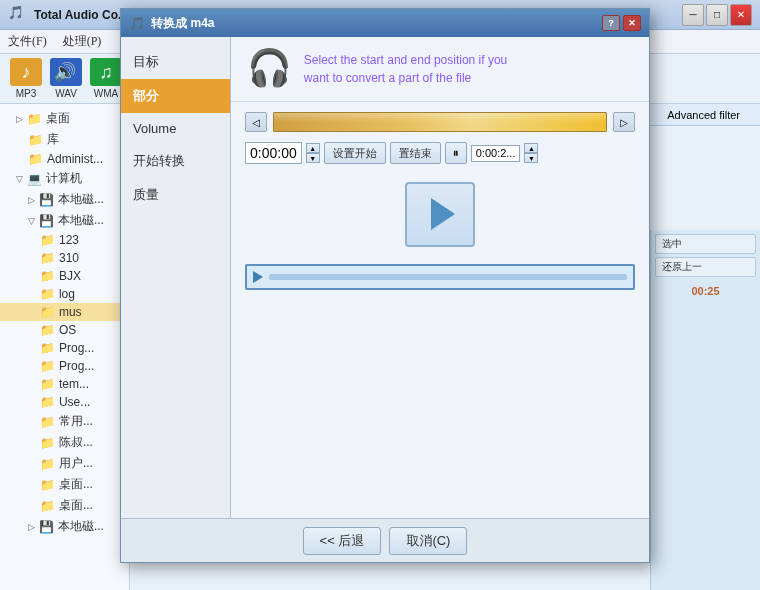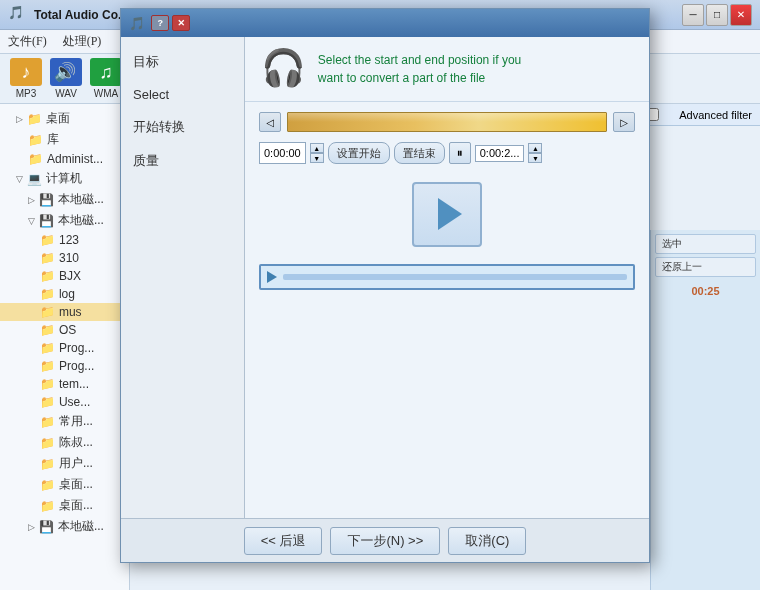--- a/index.html
+++ b/index.html
@@ -172,21 +172,21 @@
       font-size: 11px;
       color: #333;
       border-right: 1px solid #c0d8ee;
     }
 
     .bg-advanced-filter {
       margin-left: auto;
       display: flex;
       align-items: center;
       gap: 20px;
-      padding-right: 8px;
+      padding-right: 20px;
     }
 
     .bg-table-content {
       flex: 1;
       background: #e8f0f8;
       position: relative;
     }
 
     
     .dialog-overlay {
@@ -248,21 +248,21 @@
     }
 
     
     .dialog-body {
       flex: 1;
       display: flex;
     }
 
     
     .dialog-nav {
-      width: 124px;
+      width: 110px;
       background: #e8eef4;
       border-right: 1px solid #b0c0d0;
       padding: 8px 0;
     }
 
     .nav-item {
       padding: 8px 12px;
       font-size: 13px;
       color: #333;
       cursor: pointer;
@@ -292,21 +292,21 @@
       background: #eef4fa;
     }
 
     .header-icon {
       font-size: 36px;
       margin-top: -4px;
     }
 
     .header-text {
       font-size: 12px;
-      color: #15803d;
+      color: #8b5cf6;
       line-height: 1.5;
     }
 
     
     .content-main {
       flex: 1;
       padding: 10px 14px;
       background: #eef4fa;
       display: flex;
       flex-direction: column;
@@ -371,21 +371,21 @@
       justify-content: center;
       font-size: 7px;
       cursor: pointer;
       line-height: 1;
     }
 
     .ctrl-btn {
       height: 22px;
       background: linear-gradient(to bottom, #e8f0f8, #d0e0f0);
       border: 1px solid #90a8c0;
-      border-radius: 8px;
+      border-radius: 2px;
       padding: 0 8px;
       font-size: 11px;
       color: #333;
       cursor: pointer;
       display: flex;
       align-items: center;
       white-space: nowrap;
     }
 
     .ctrl-btn-icon {
@@ -679,31 +679,33 @@
       </div>
     </div>
   </div>
 
 </div>
 
 <div class="dialog-overlay">
 
   <div class="dialog-titlebar">
     <span style="margin-right:6px;">🎵</span>
+    <span class="dialog-title-text">转换成 m4a</span>
     <div class="dialog-title-controls">
       <div class="dialog-title-btn help">?</div>
       <div class="dialog-title-btn close">✕</div>
     </div>
   </div>
 
   <div class="dialog-body">
 
     <div class="dialog-nav">
       <div class="nav-item">目标</div>
-      <div class="nav-item">Select</div>
+      <div class="nav-item active">部分</div>
+      <div class="nav-item">Volume</div>
       <div class="nav-item">开始转换</div>
       <div class="nav-item">质量</div>
     </div>
 
     <div class="dialog-content">
 
       <div class="content-header">
         <div class="header-icon">🎧</div>
         <div class="header-text" style="white-space: pre-line;">Select the start and end position if you
 want to convert a part of the file</div>
@@ -714,21 +716,21 @@
         <div class="timeline-row">
           <div class="timeline-btn">◁</div>
           <div class="timeline-bar">
             <div class="timeline-bar-inner"></div>
           </div>
           <div class="timeline-btn">▷</div>
         </div>
 
         <div class="controls-row">
           <div style="display:flex; align-items:center; border: 1px solid #90a8c0; background:white; height:22px;">
-            <span style="padding:0 4px; font-size:11px;">0:00:00</span>
+            <span style="padding:0 4px; font-size:14px;">0:00:00</span>
           </div>
           <div class="time-spinner">
             <div class="spinner-btn">▲</div>
             <div class="spinner-btn">▼</div>
           </div>
           <div class="ctrl-btn">设置开始</div>
           <div class="ctrl-btn">置结束</div>
           <div class="ctrl-btn-icon">⏸</div>
           <div style="display:flex; align-items:center; border: 1px solid #90a8c0; background:white; height:17px;">
             <span style="padding:0 4px; font-size:11px;">0:00:2...</span>
@@ -748,16 +750,15 @@
         <div class="progress-bar-container">
           <div class="progress-triangle"></div>
           <div class="progress-bar-inner"></div>
         </div>
       </div>
     </div>
   </div>
 
   <div class="dialog-footer">
     <div class="footer-btn">&lt;&lt; 后退</div>
-    <div class="footer-btn">下一步(N) &gt;&gt;</div>
     <div class="footer-btn">取消(C)</div>
   </div>
 </div>
 
 </body></html>

